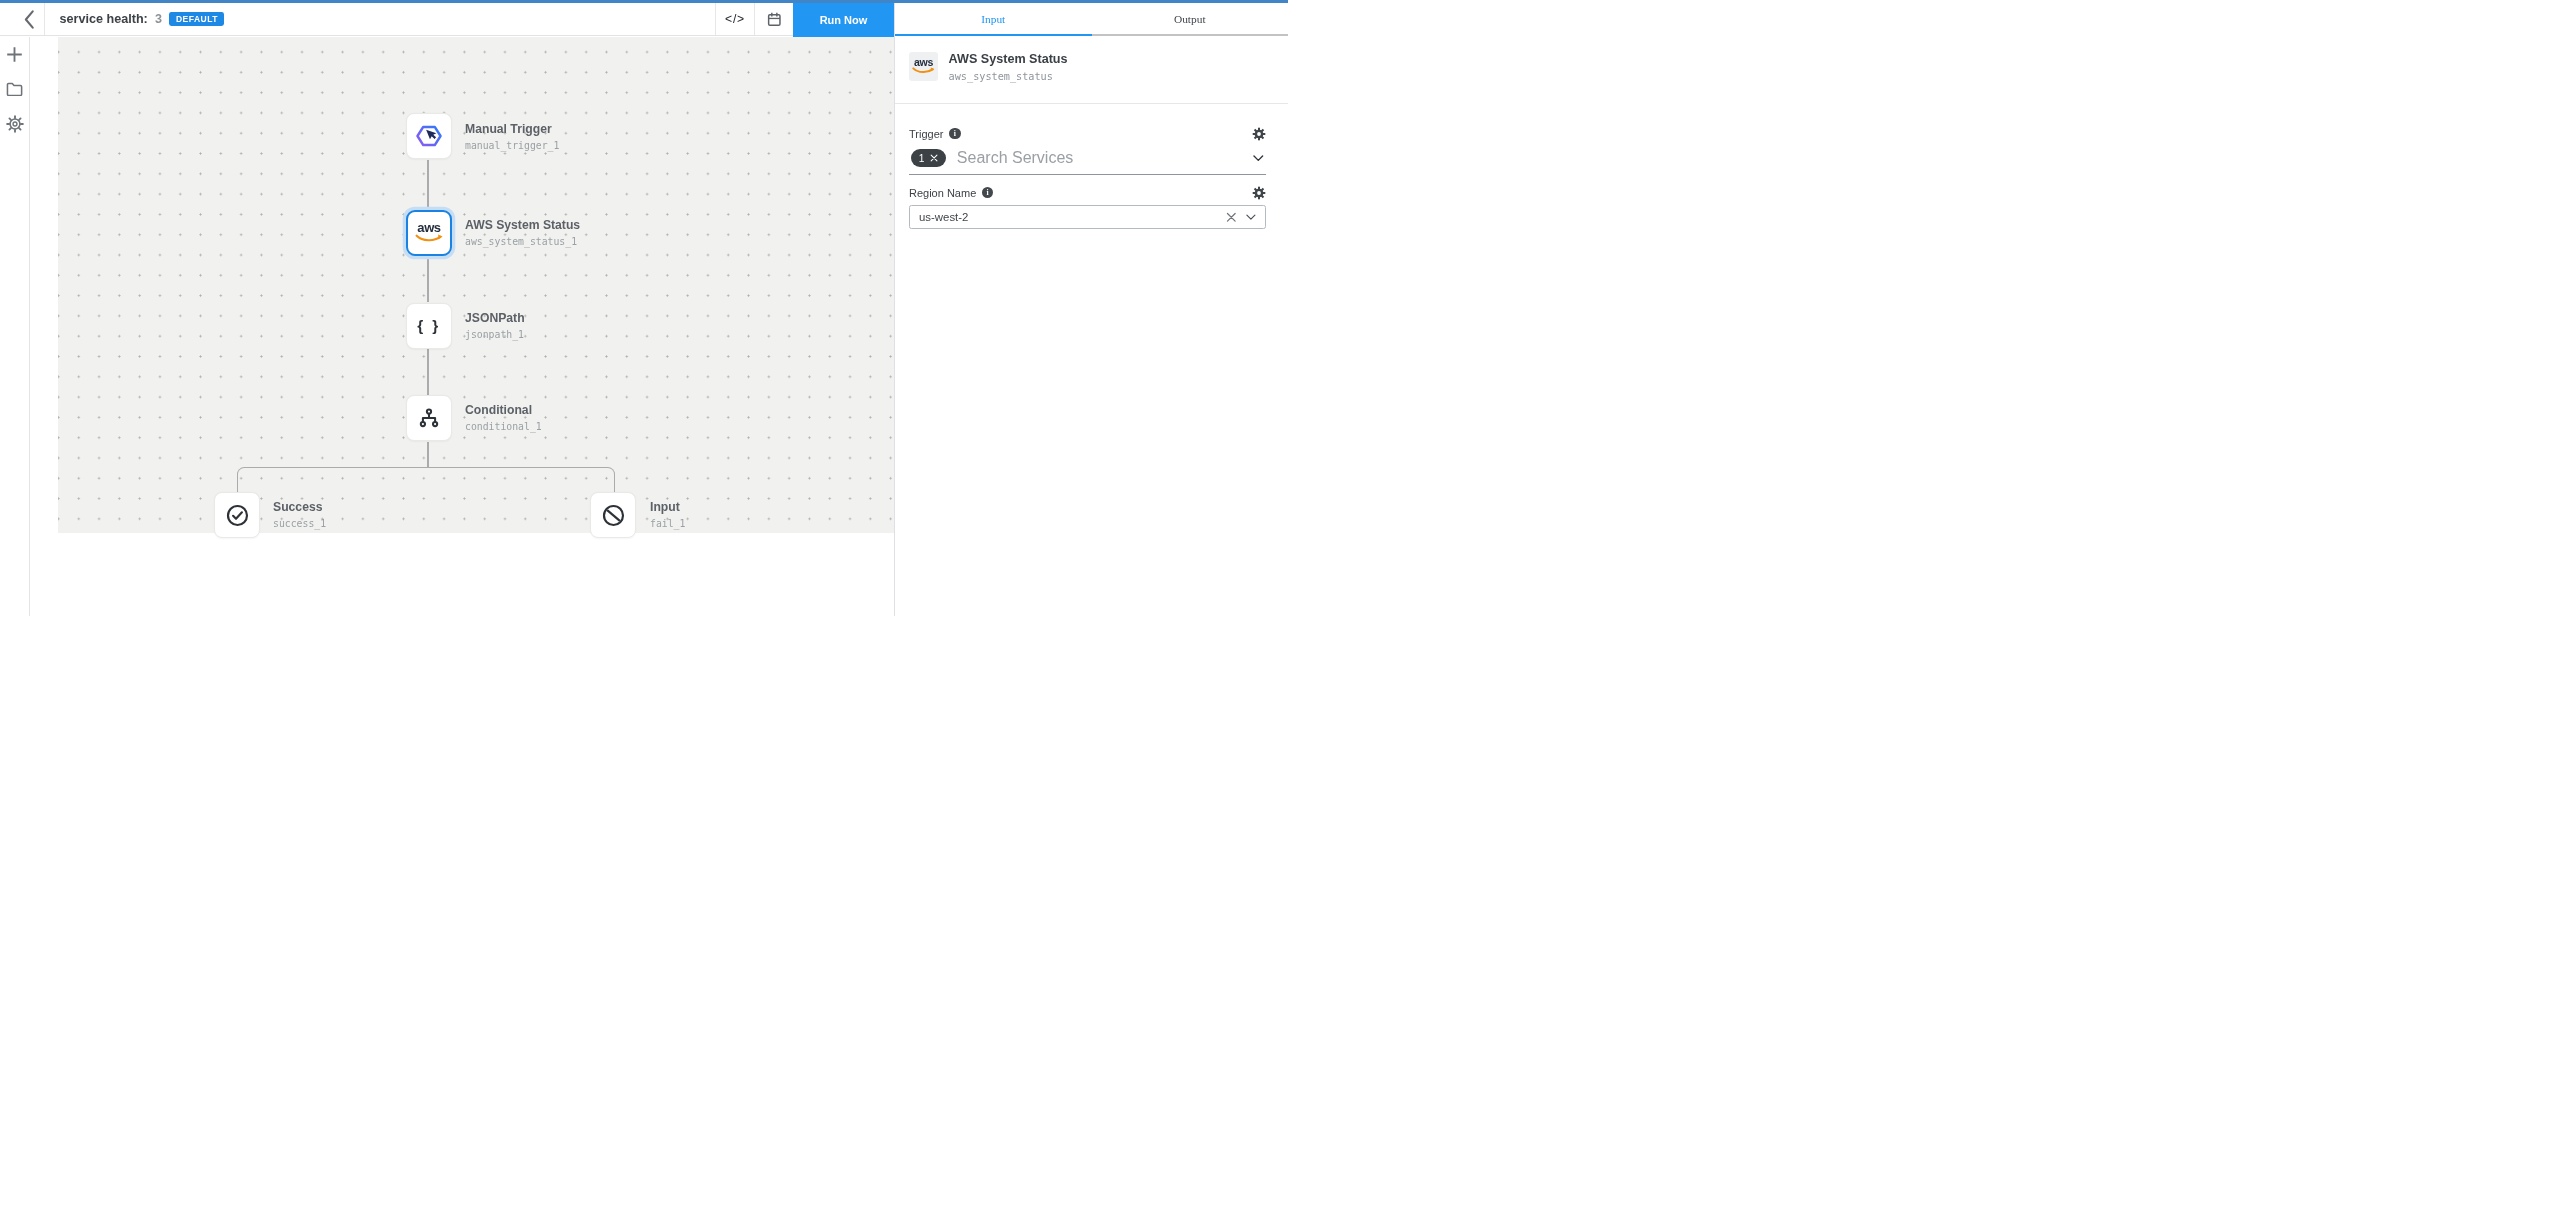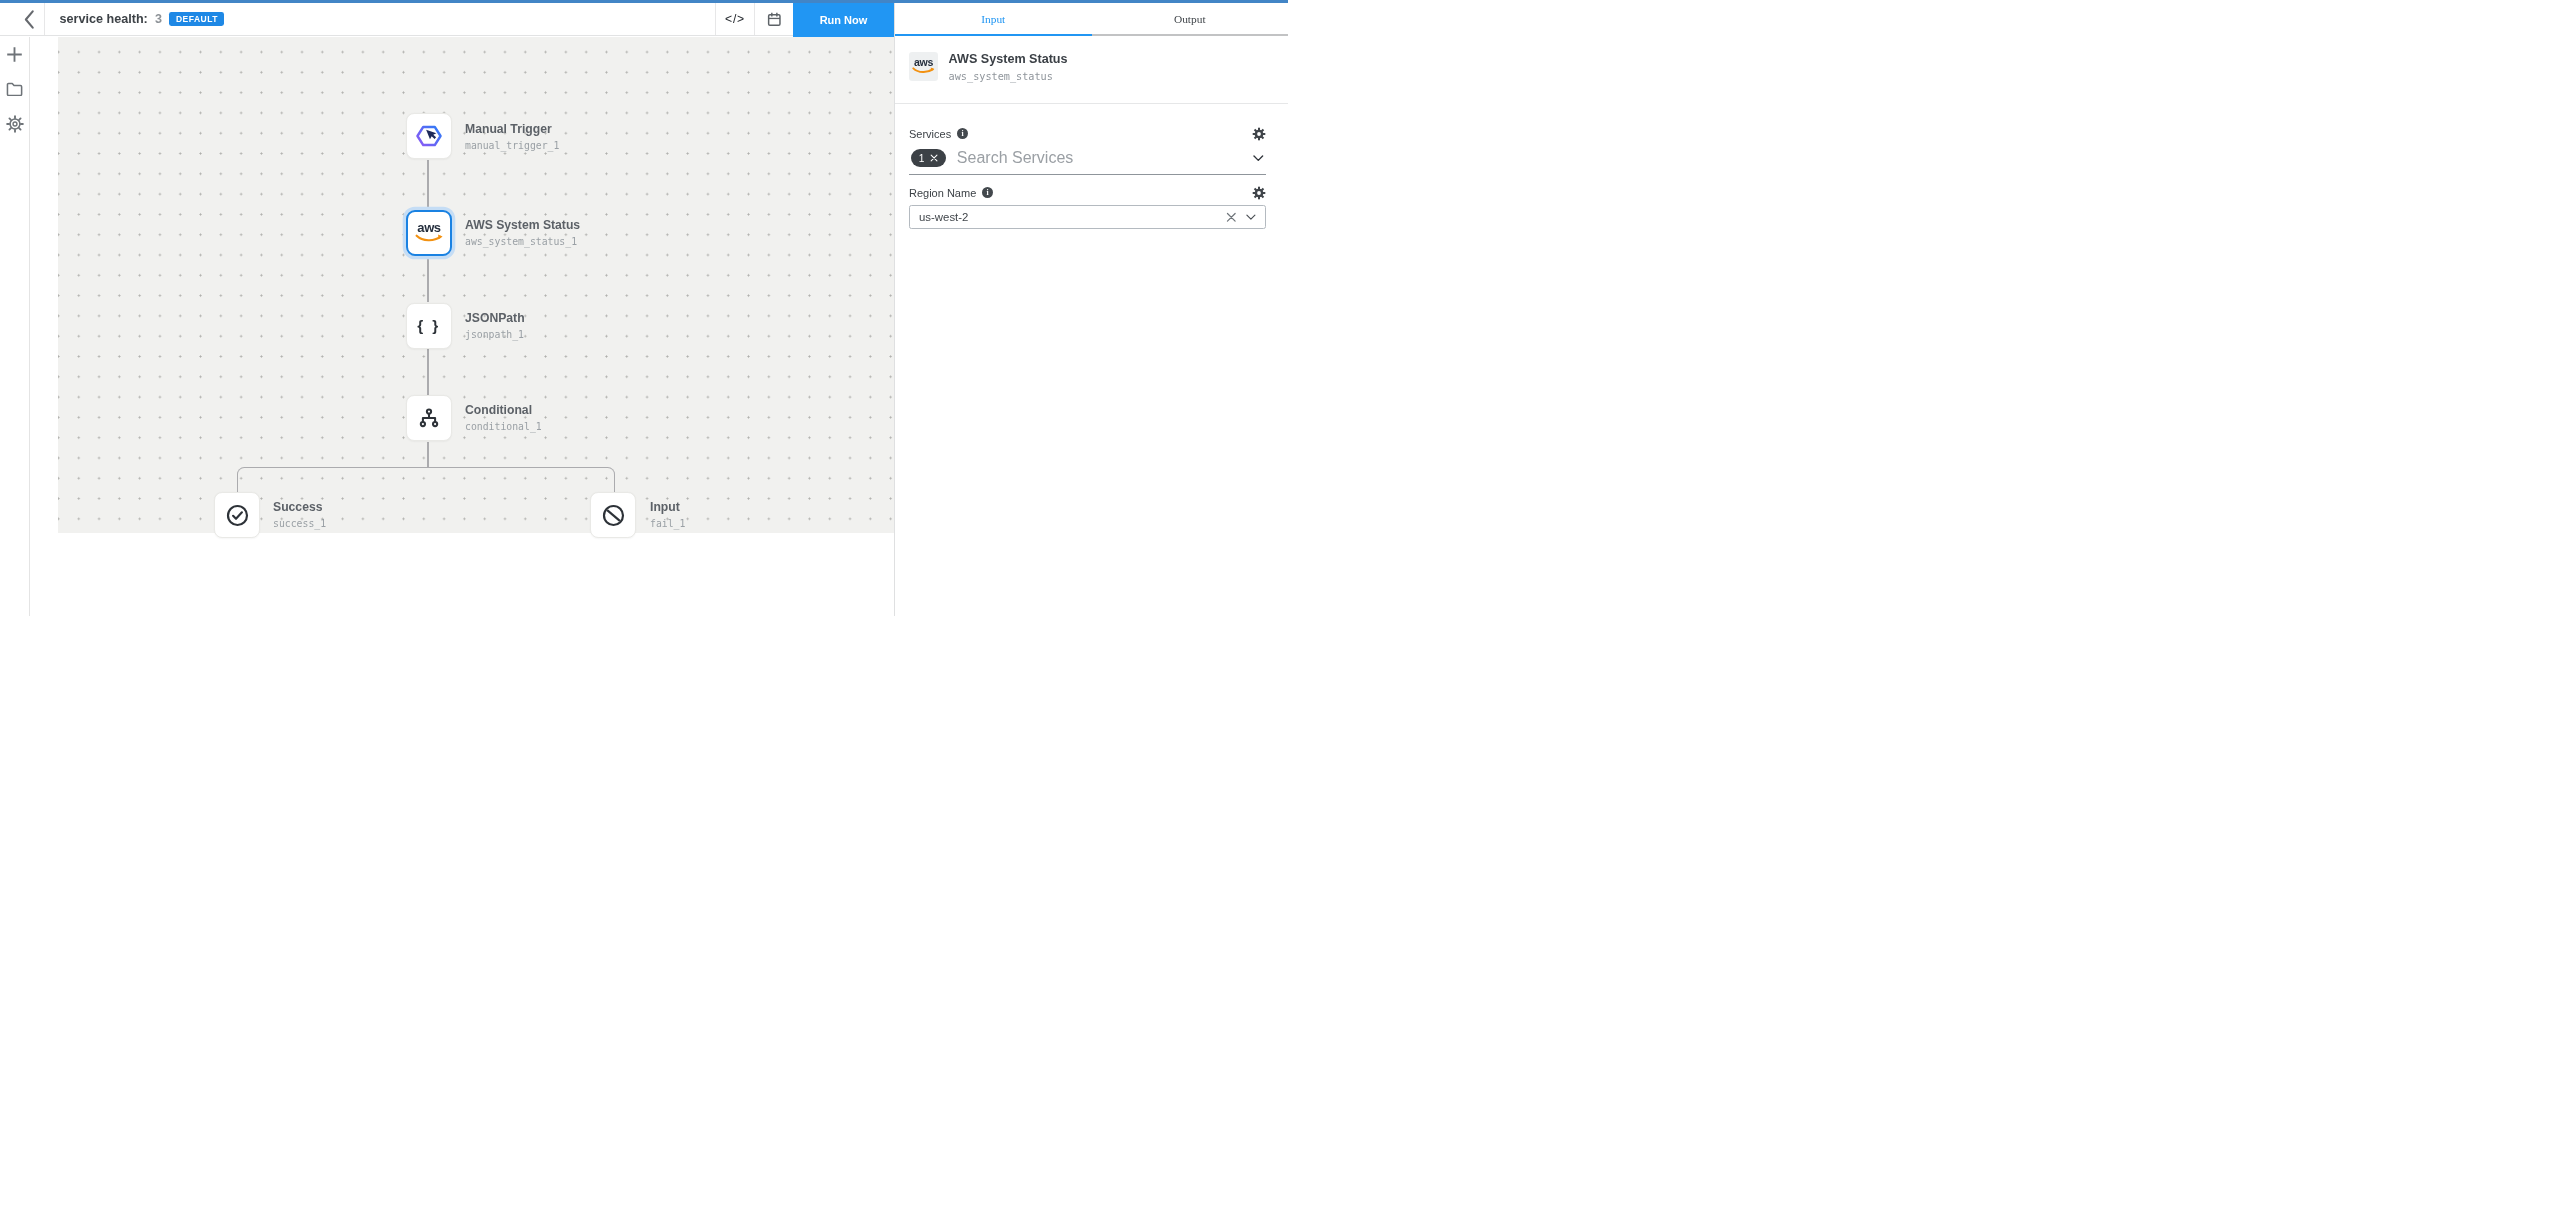--- a/index.html
+++ b/index.html
@@ -312,21 +312,21 @@
     <div>
       <div class="ph-title">AWS System Status</div>
       <div class="ph-id mono">aws_system_status</div>
     </div>
   </div>
 
   <hr class="panel-divider">
 
   <div class="field">
     <div class="field-label-row">
-      <span class="field-label">Services</span>
+      <span class="field-label">Trigger</span>
       <span class="info-dot"></span>
       <button class="gear-btn">
         <span style="display:flex">
           <svg width="14" height="14" viewBox="0 0 20 20">
             <g fill="#3f4449">
               <rect x="8.55" y="1" width="2.9" height="18"></rect>
               <rect x="8.55" y="1" width="2.9" height="18" transform="rotate(45 10 10)"></rect>
               <rect x="8.55" y="1" width="2.9" height="18" transform="rotate(90 10 10)"></rect>
               <rect x="8.55" y="1" width="2.9" height="18" transform="rotate(135 10 10)"></rect>
               <circle cx="10" cy="10" r="6.2"></circle>

